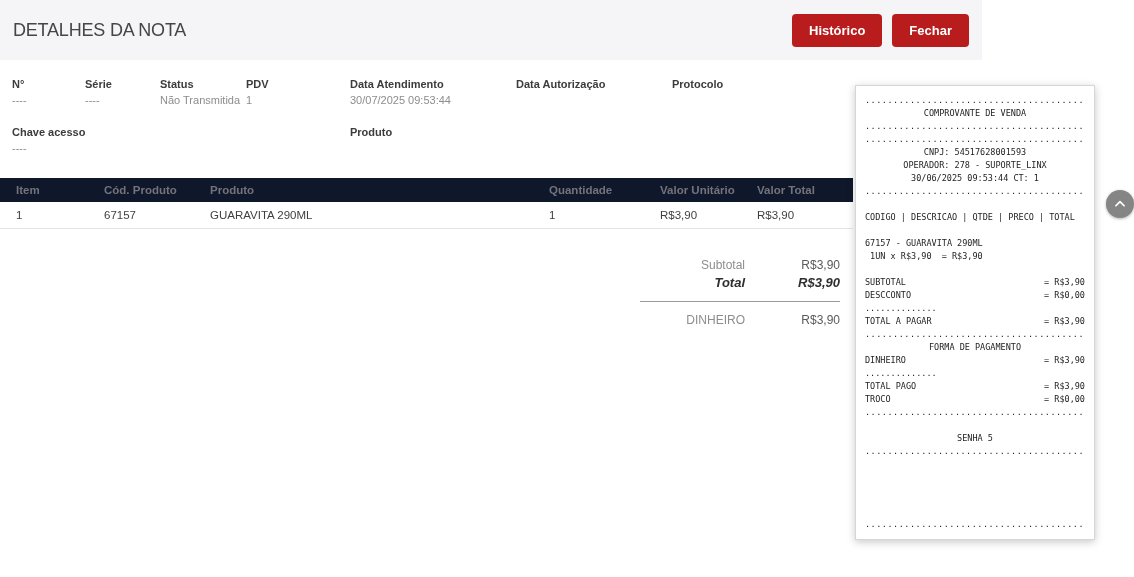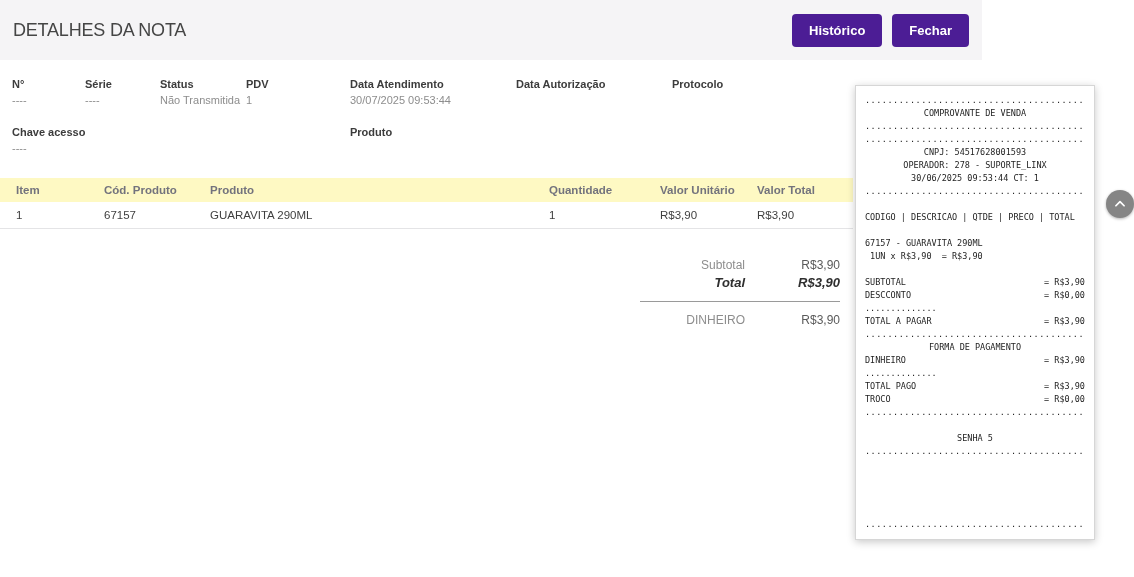--- a/index.html
+++ b/index.html
@@ -5,40 +5,40 @@
   * { margin:0; padding:0; box-sizing:border-box; }
   html,body { background:#fff; }
   body { font-family:"Liberation Sans", sans-serif; }
   .page { position:relative; width:1134px; height:577px; background:#ffffff; overflow:hidden; }
 
   
   .topbar { position:absolute; left:0; top:0; width:982px; height:60px; background:#f5f4f6;
             display:flex; align-items:center; justify-content:space-between; padding:0 13px; }
   .title { font-size:18px; color:#454545; letter-spacing:-0.2px; }
   .topbar-buttons { display:flex; gap:10px; }
-  .btn { background:#4c1d95; color:#fff; font-family:"Liberation Sans",sans-serif; font-weight:bold;
+  .btn { background:#b91c1c; color:#fff; font-family:"Liberation Sans",sans-serif; font-weight:bold;
          font-size:13px; padding:9px 17px; border-radius:4px; border:none; cursor:pointer; }
 
   
   .field { position:absolute; }
   .flabel { font-size:11px; font-weight:bold; color:#3c3c3c; white-space:nowrap; }
   .fvalue { font-size:11px; color:#8d8d8d; margin-top:4px; white-space:nowrap; min-height:12px; }
   .p0 { left:12px;  top:78px; }
   .p1 { left:85px;  top:78px; }
   .p2 { left:160px; top:78px; }
   .p3 { left:246px; top:78px; }
   .p4 { left:350px; top:78px; }
   .p5 { left:516px; top:78px; }
   .p6 { left:672px; top:78px; }
   .q0 { left:12px;  top:126px; }
   .q1 { left:350px; top:126px; }
 
   
   .table { position:absolute; left:0; top:178px; width:853px; }
-  .thead { position:relative; height:24px; background:#fef9c3; }
+  .thead { position:relative; height:24px; background:#0f172a; }
   .trow  { position:relative; height:27px; background:#fff; border-bottom:1px solid #e4e4e6; }
   .cell  { position:absolute; top:0; font-size:11.5px; white-space:nowrap; }
   .thead .cell { color:#73737d; font-weight:bold; line-height:24px; }
   .trow  .cell { color:#3f3f3f; line-height:27px; }
   .c0 { left:16px; }
   .c1 { left:104px; }
   .c2 { left:210px; }
   .c3 { left:549px; }
   .c4 { left:660px; }
   .c5 { left:757px; }

